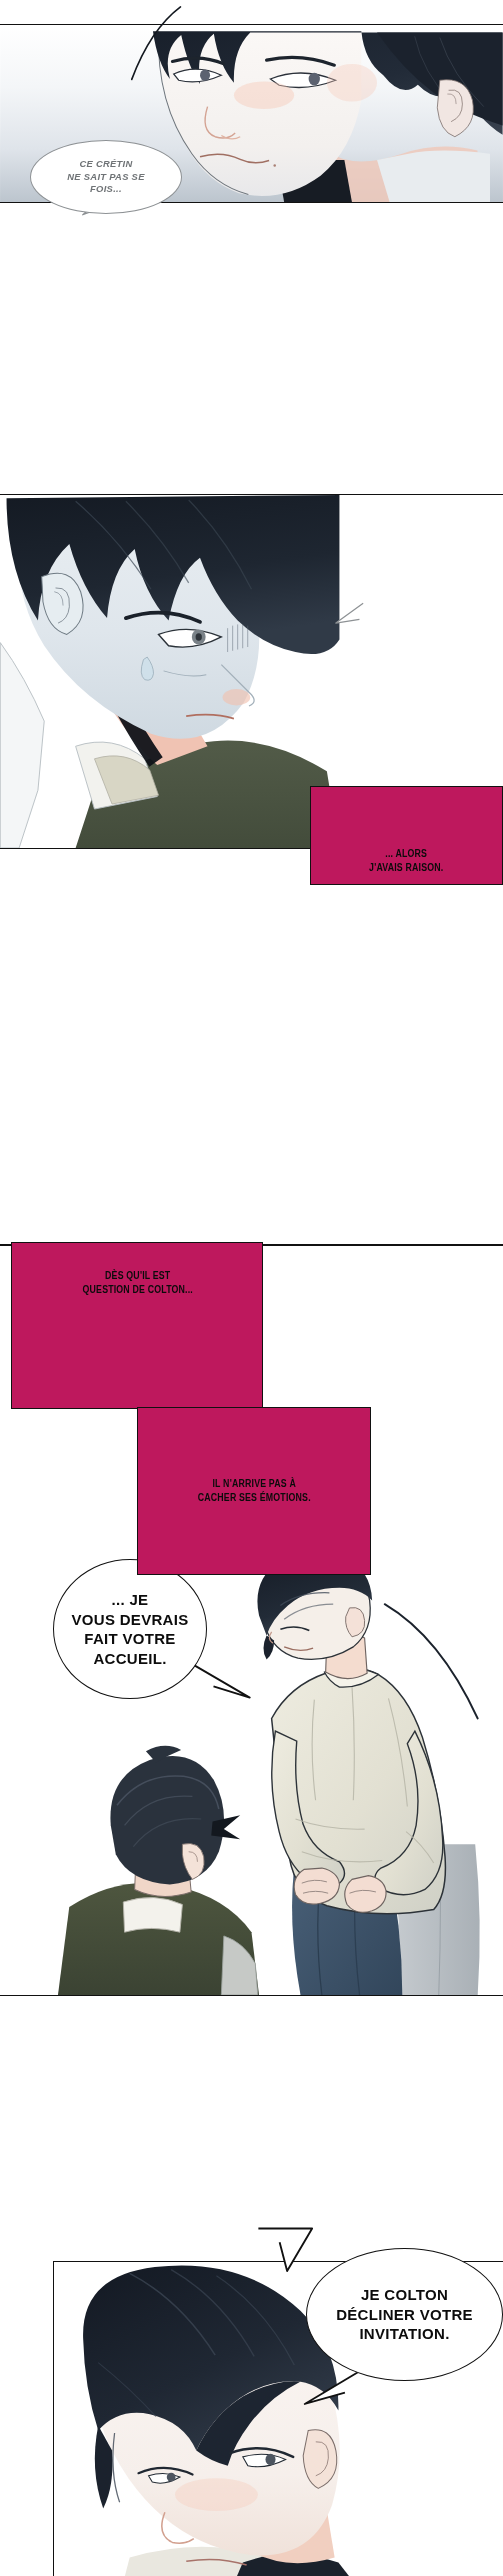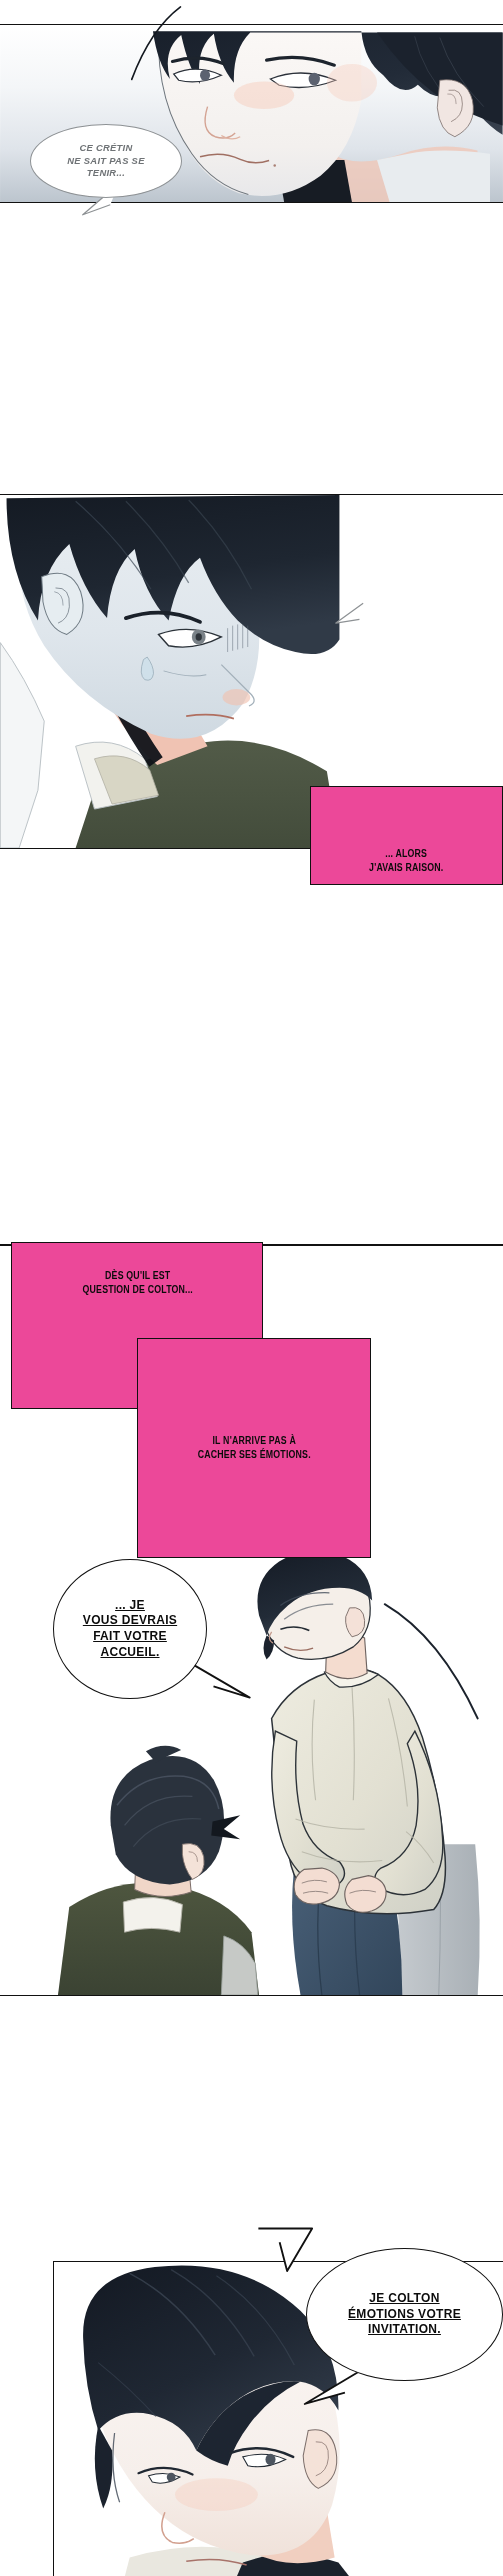--- a/index.html
+++ b/index.html
@@ -42,28 +42,28 @@
     border:1.3px solid #8d9194;border-radius:50%;
   }
   .bubble-thought .txt{
     font-style:italic;font-weight:700;color:#6f7376;letter-spacing:0.3px;
     line-height:1.32;font-size:9.4px;
   }
   .bubble-speech{
     border:1.9px solid #111;border-radius:50%;
   }
   .bubble-speech .txt{
-    font-weight:700;color:#0c0c0c;letter-spacing:0.3px;line-height:1.3;font-size:12px;text-decoration:underline;
+    font-weight:700;color:#0c0c0c;letter-spacing:0.3px;line-height:1.3;font-size:15px;
   }
 
   
   .tail{position:absolute;overflow:visible;}
 
   
-  .caption{position:absolute;background:#ec4899;border:1.9px solid #111;box-sizing:border-box;
+  .caption{position:absolute;background:#be185d;border:1.9px solid #111;box-sizing:border-box;
     display:flex;align-items:center;justify-content:center;text-align:center;}
   .caption .txt{
     font-weight:700;color:#0b0b0b;font-size:10px;line-height:1.42;letter-spacing:0.2px;
     transform:scaleX(.88);transform-origin:center;
   }
   .cap-low .txt{align-self:flex-end;}
 </style>
 </head>
 <body>
 
@@ -131,25 +131,25 @@
     </svg>
   </div>
 
   <svg class="art" style="left:113px;top:3.8px;" width="75" height="82" viewBox="0 0 120 130">
     <path d="M108 4 Q60 40 30 120" fill="none" stroke="#13181f" stroke-width="2.6" stroke-linecap="round"></path>
   </svg>
 
   <svg class="tail" style="left:69px;top:182px;" width="75" height="38" viewBox="0 0 120 60">
     <path d="M80 2 L22 52 L66 36" fill="#ffffff" stroke="#8d9194" stroke-width="2" stroke-linejoin="round"></path>
   </svg>
-  <div class="bubble bubble-thought" id="bub1" style="left:30px;top:124px;width:152px;height:74px;">
+  <div class="bubble bubble-thought" id="bub1" style="left:30px;top:140px;width:152px;height:74px;">
     <div class="txt">
       <div>CE CRÉTIN</div>
       <div>NE SAIT PAS SE</div>
-      <div>TENIR...</div>
+      <div>FOIS...</div>
     </div>
   </div>
 
   <div class="panel" id="panel2">
     <svg class="art" style="left:0;top:0;" width="503" height="353" viewBox="0 0 800 562">
       <defs>
         <linearGradient id="p2skin" x1="0" y1="0" x2="0" y2="1">
           <stop offset="0%" stop-color="#e9eef2"></stop>
           <stop offset="55%" stop-color="#dfe6ec"></stop>
           <stop offset="100%" stop-color="#cfd9e1"></stop>
@@ -227,21 +227,21 @@
 
   <div class="hairline" style="top:1244px;"></div>
 
   <div class="caption" id="cap2" style="left:11.3px;top:1242px;width:252px;height:167px;padding-top:26px;align-items:flex-start;">
     <div class="txt">
       <div>DÈS QU'IL EST</div>
       <div>QUESTION DE COLTON...</div>
     </div>
   </div>
 
-  <div class="caption" id="cap3" style="left:137px;top:1338px;width:234px;height:220px;z-index:3;">
+  <div class="caption" id="cap3" style="left:137px;top:1407px;width:234px;height:168px;z-index:3;">
     <div class="txt">
       <div>IL N'ARRIVE PAS À</div>
       <div>CACHER SES ÉMOTIONS.</div>
     </div>
   </div>
 
   <div class="panel" id="panel3">
     <svg class="art" style="left:0;top:0;" width="503" height="465" viewBox="0 0 800 740">
       <defs>
         <linearGradient id="sweaterG" x1="0" y1="0" x2="1" y2="1">
@@ -416,19 +416,19 @@
   <svg class="tail" style="left:252px;top:2226px;" width="69" height="50" viewBox="0 0 110 80">
     <path d="M10 4 L96 4 L56 72 L44 26" fill="#ffffff" stroke="#111" stroke-width="3" stroke-linejoin="round"></path>
   </svg>
 
   <svg class="tail" style="left:301px;top:2365px;" width="69" height="44" viewBox="0 0 110 70">
     <path d="M100 6 L6 62 L70 44" fill="#ffffff" stroke="#111" stroke-width="3" stroke-linejoin="round"></path>
   </svg>
   <div class="bubble bubble-speech" id="bub5" style="left:306px;top:2248px;width:197px;height:133px;z-index:6;">
     <div class="txt">
       <div>JE COLTON</div>
-      <div>ÉMOTIONS VOTRE</div>
+      <div>DÉCLINER VOTRE</div>
       <div>INVITATION.</div>
     </div>
   </div>
 
 </div>
 
 
 </body></html>

